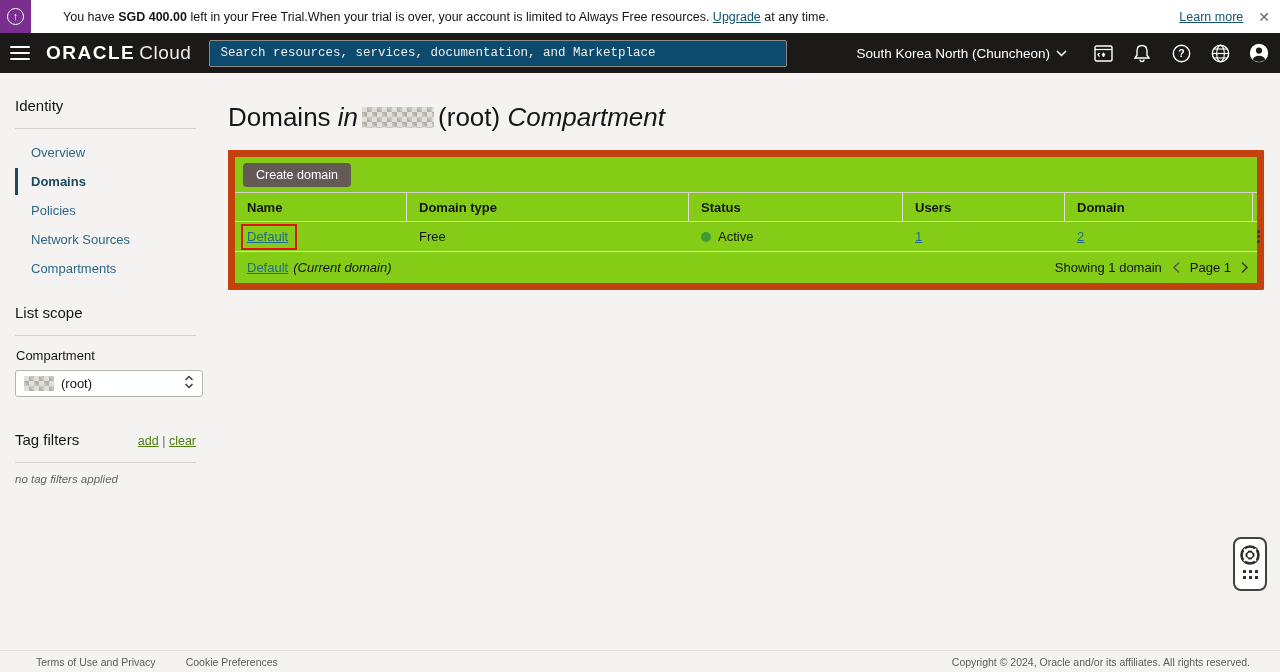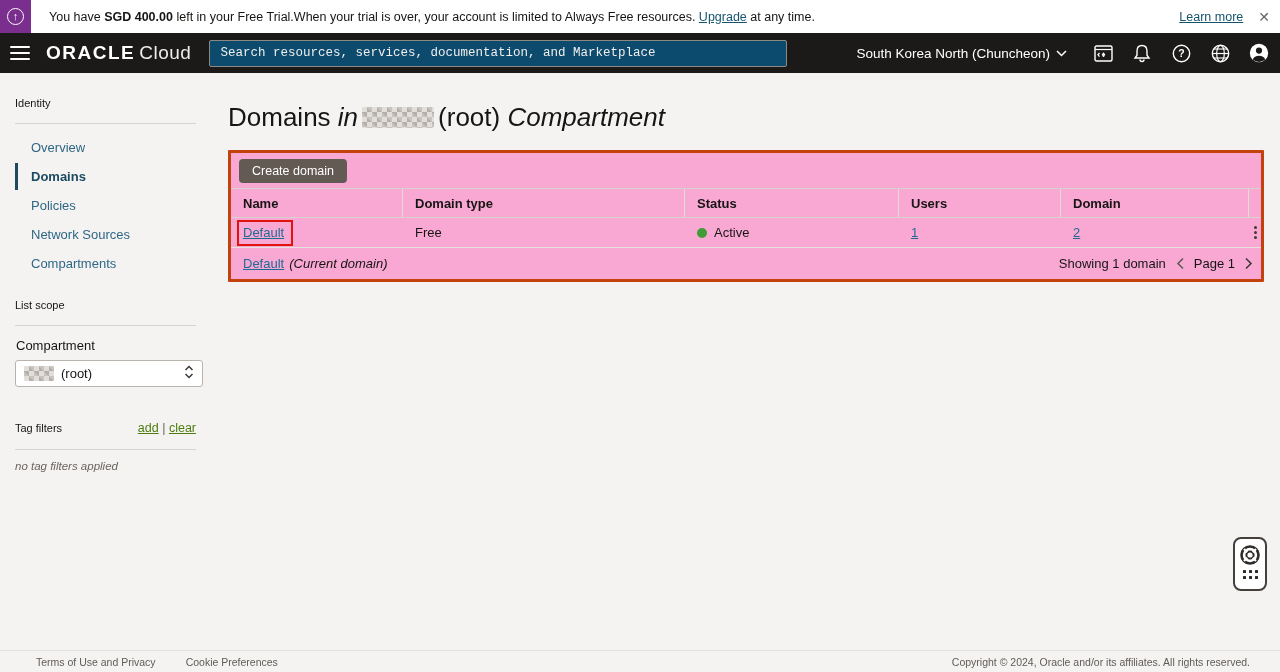--- a/index.html
+++ b/index.html
@@ -3,21 +3,21 @@
 <meta charset="utf-8">
 <style>
   * { margin:0; padding:0; box-sizing:border-box; }
   html,body { width:1280px; height:672px; overflow:hidden; }
   body { font-family:"Liberation Sans", sans-serif; color:#161513; background:#f5f3f1; position:relative; }
 
   
   .trial-banner { height:33px; background:#fff; display:flex; align-items:center; font-size:12.5px; }
   .banner-badge { width:31px; height:33px; background:#7a2f8e; display:flex; align-items:center; justify-content:center; flex:0 0 auto; }
   .banner-badge .up-circle { width:17px; height:17px; border:1.4px solid #fff; border-radius:50%; color:#fff; font-size:11px; line-height:15px; text-align:center; font-weight:bold; }
-  .banner-text { margin-left:18px; white-space:nowrap; }
+  .banner-text { margin-left:32px; white-space:nowrap; }
   .banner-text b { font-weight:bold; }
   .banner-link { color:#16546e; text-decoration:underline; cursor:pointer; }
   .banner-right { margin-left:auto; display:flex; align-items:center; gap:13px; padding-right:8px; }
   .banner-close { color:#6b6560; font-size:14px; cursor:pointer; padding:0 2px; }
 
   
   .topbar { height:40px; background:#1c1a18; display:flex; align-items:center; padding:0 10px 0 8px; }
   .hamburger { width:20px; height:14px; display:flex; flex-direction:column; justify-content:space-between; cursor:pointer; margin-left:2px; }
   .hamburger div { height:2px; background:#fff; border-radius:1px; }
   .logo { margin-left:16px; color:#fff; font-size:19px; letter-spacing:.5px; white-space:nowrap; }
@@ -29,21 +29,21 @@
   .topbar-right { margin-left:auto; display:flex; align-items:center; gap:17px; }
   .region { color:#fff; font-size:13.5px; display:flex; align-items:center; gap:6px; cursor:pointer; white-space:nowrap; margin-right:8px; }
   .icon-btn { width:22px; height:22px; display:flex; align-items:center; justify-content:center; cursor:pointer; }
   .icon-btn svg { display:block; }
 
   
   .content { display:flex; height:577px; }
 
   
   .sidebar { width:212px; flex:0 0 auto; padding:24px 16px 0 15px; }
-  .side-heading { font-size:11px; font-weight:normal; color:#161513; }
+  .side-heading { font-size:15px; font-weight:normal; color:#161513; }
   .side-rule { border:none; border-top:1px solid #d8d3ce; margin:14px 0 10px 0; }
   .side-menu { list-style:none; }
   .side-menu li { margin:2px 0; }
   .side-link { display:block; padding:6px 0 6px 13px; font-size:13px; color:#2e6786; text-decoration:none; cursor:pointer; border-left:3px solid transparent; }
   .side-link.active { font-weight:bold; color:#1b4a61; border-left:3px solid #1b4a61; }
   .list-scope { margin-top:22px; }
   .field-label { font-size:13px; margin:12px 0 7px 1px; }
   .select-box { width:188px; height:27px; background:#fff; border:1px solid #b9b3ad; border-radius:3px; display:flex; align-items:center; padding:0 8px; cursor:pointer; font-size:13px; }
   .select-box .stepper { margin-left:auto; color:#3f3a36; }
   .pixel-redact { display:inline-block; background-image:
@@ -55,21 +55,21 @@
   .tag-filters { margin-top:34px; }
   .tag-head { display:flex; align-items:baseline; }
   .tag-links { margin-left:auto; font-size:12.5px; color:#6b6560; }
   .tag-links a { color:#4d7c0f; text-decoration:underline; cursor:pointer; }
   .tag-empty { font-size:11.5px; font-style:italic; color:#6b6560; margin-top:9px; }
 
   
   .main { flex:1; padding:29px 16px 0 16px; }
   .page-title { font-size:26px; font-weight:normal; color:#161513; }
   .page-title .it { font-style:italic; }
-  .card { margin-top:17px; width:1036px; background:#f9a8d4; border:3px solid #c2410c; border-radius:1px; }
+  .card { margin-top:17px; width:1036px; background:#84cc16; border:7px solid #c2410c; border-radius:1px; }
   .card-toolbar { padding:6px 8px; height:35px; display:flex; align-items:center; }
   .btn-primary { background:#625a53; color:#fff; border:none; border-radius:4px; font-size:12.5px; padding:5px 13px; cursor:pointer; font-family:"Liberation Sans", sans-serif; }
 
   .tbl-row { display:flex; align-items:center; height:30px; font-size:13px; }
   .tbl-head { border-top:1px solid #d7d2cc; border-bottom:1px solid #d7d2cc; font-weight:bold; }
   .tbl-head .cell { border-right:1px solid #e0dcd7; height:100%; display:flex; align-items:center; }
   .tbl-head .cell:last-child { border-right:none; }
   .cell { padding-left:12px; flex:0 0 auto; }
   .c-name { width:172px; } .c-type { width:282px; } .c-status { width:214px; }
   .c-users { width:162px; } .c-groups { width:188px; } .c-actions { flex:1 1 auto; padding:0; display:flex; justify-content:center; }

